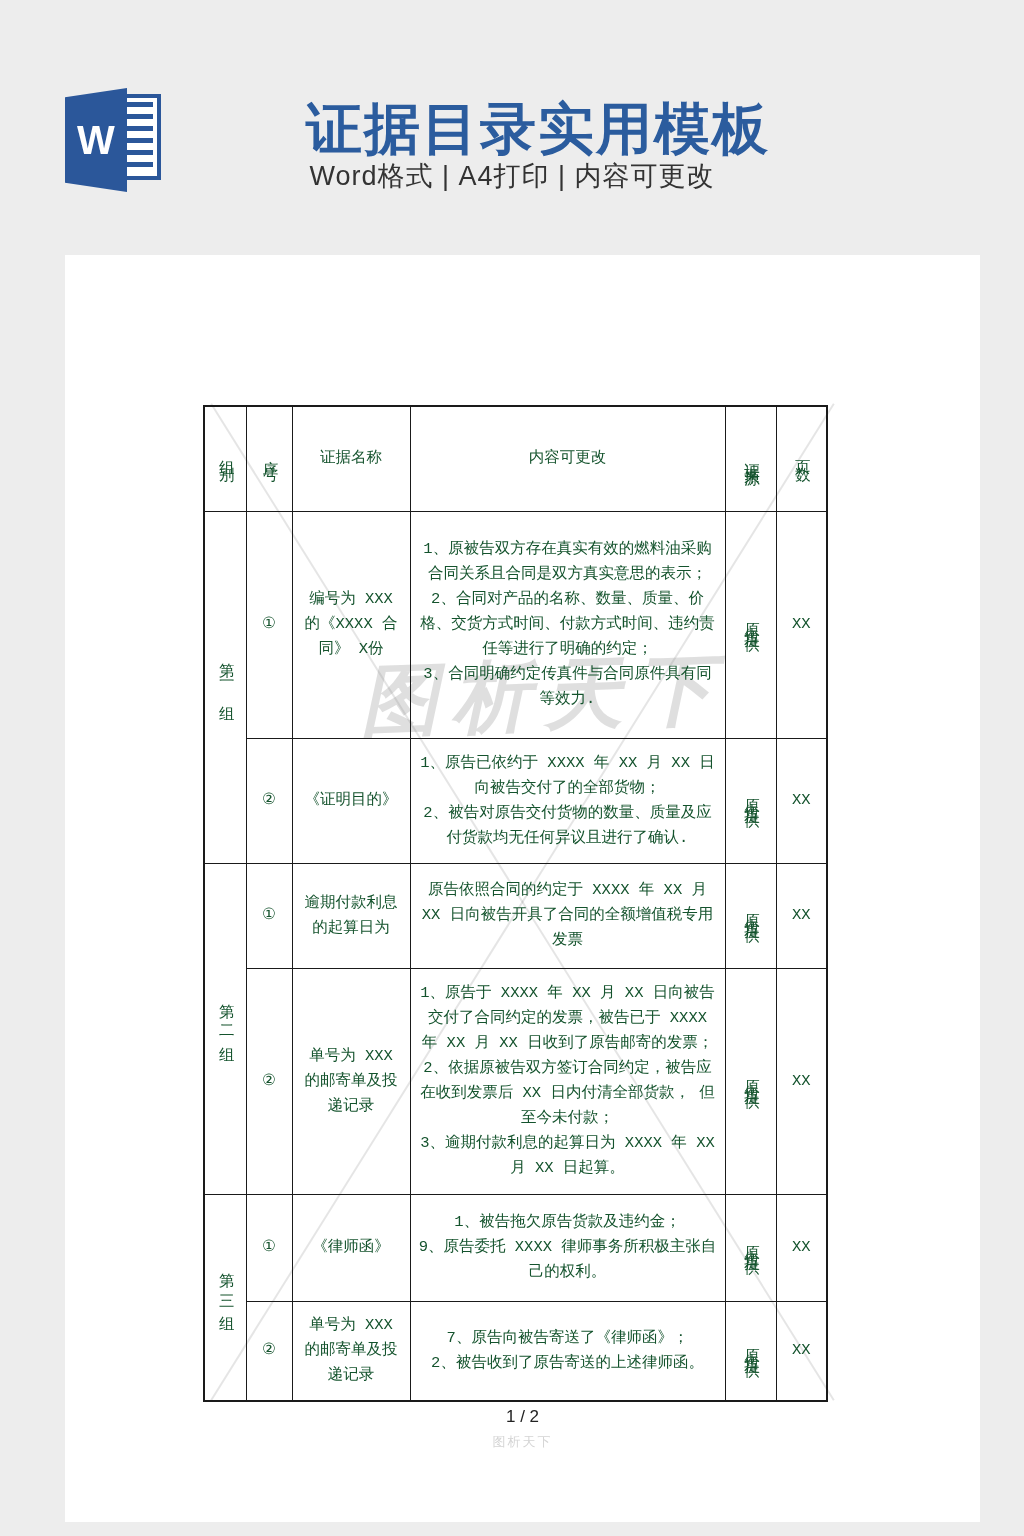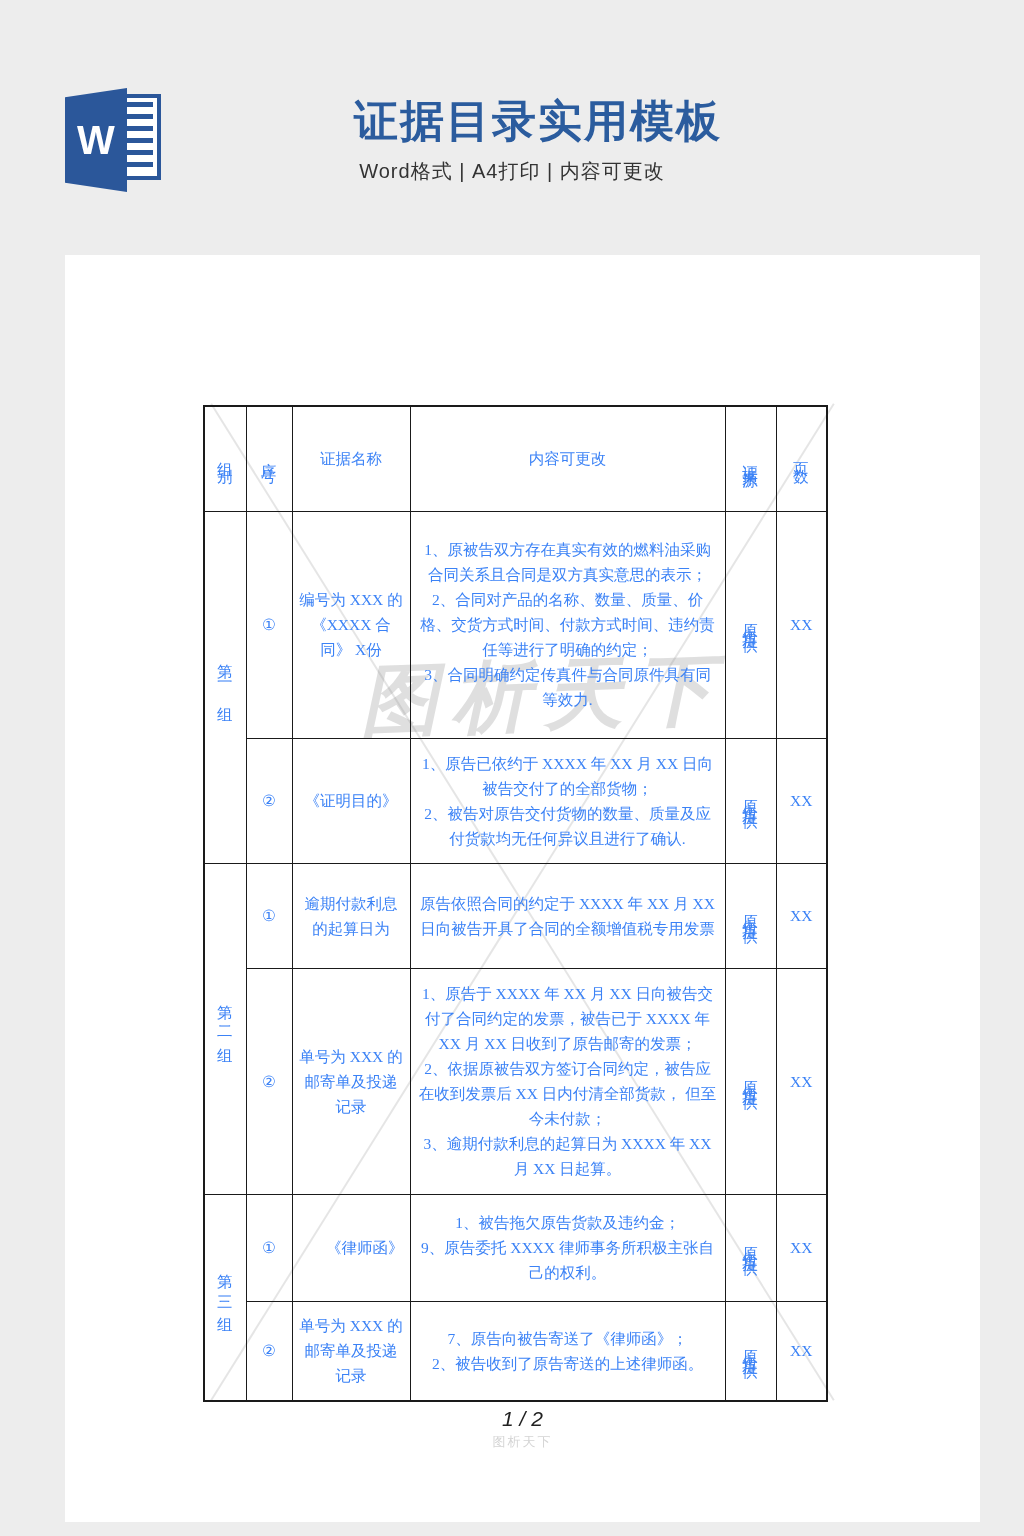--- a/index.html
+++ b/index.html
@@ -29,26 +29,26 @@
     clip-path: polygon(0 9%, 100% 0, 100% 100%, 0 91%);
     display: flex; align-items: center; justify-content: center;
   }
   .word-icon .panel .w {
     color: #fff; font-weight: bold; font-size: 40px; line-height: 1;
     font-family: "Liberation Sans", sans-serif;
   }
   .banner-title {
     position: absolute; top: 92px; left: 0; width: 100%;
     text-align: center; padding-left: 52px;
-    font-size: 44px; font-weight: bold; color: #2b5c9e; letter-spacing: 2px;
+    font-size: 56px; font-weight: bold; color: #2b5c9e; letter-spacing: 2px;
   }
   .banner-sub {
     position: absolute; top: 158px; left: 0; width: 100%;
     text-align: center;
-    font-size: 20px; color: #333; letter-spacing: 1px;
+    font-size: 27px; color: #333; letter-spacing: 1px;
   }
 
   
   .page {
     position: absolute; left: 65px; top: 255px; width: 915px; height: 1267px;
     background: #ffffff;
     font-family: "Liberation Serif", "DejaVu Serif", serif;
     color: #000;
   }
   .doc-title {
@@ -72,42 +72,42 @@
   .wm-small {
     position: absolute; top: 1178px; left: 0; width: 100%;
     text-align: center; font-size: 13px; color: rgba(160,160,160,0.45);
     z-index: 0; letter-spacing: 2px;
   }
 
   
   table.evi {
     position: absolute; left: 138px; top: 150px; z-index: 1;
     border-collapse: collapse; table-layout: fixed; width: 623px;
-    font-size: 15.5px; line-height: 25px; color: #3b82f6;
+    font-size: 15.5px; line-height: 25px; color: #14532d; font-family: Liberation Mono, monospace;
   }
   table.evi th, table.evi td {
     border: 1px solid #1a1a1a;
     vertical-align: middle; text-align: center;
     padding: 4px 6px;
     font-weight: normal;
     background: transparent;
   }
   table.evi { border: 2px solid #1a1a1a; }
   td.purpose, th.purpose-h { }
   .purpose { text-align: justify; white-space: pre-line; padding: 5px 9px; }
   .namecell { text-align: justify; padding: 5px 8px; margin-left: 8px; }
   .vert {
     writing-mode: vertical-lr; text-orientation: upright;
     display: inline-block; letter-spacing: 7px;
   }
   .vert.wide { letter-spacing: 22px; }
   .footer {
     position: absolute; top: 1152px; left: 0; width: 100%;
-    text-align: center; font-size: 21px; color: #222;
-    font-family: "Liberation Sans", sans-serif; z-index: 1; font-style: italic;
+    text-align: center; font-size: 17px; color: #222;
+    font-family: "Liberation Sans", sans-serif; z-index: 1;
   }
 </style>
 </head>
 <body>
 
 <div class="banner">
   <div class="word-icon">
     <div class="doc-sheet">
       <div class="lines"></div>
     </div>
@@ -181,21 +181,21 @@
       <td class="purpose">1、原告于 XXXX 年 XX 月 XX 日向被告交付了合同约定的发票，被告已于 XXXX 年 XX 月 XX 日收到了原告邮寄的发票；
 2、依据原被告双方签订合同约定，被告应在收到发票后 XX 日内付清全部货款， 但至今未付款；
 3、逾期付款利息的起算日为 XXXX 年 XX 月 XX 日起算。</td>
       <td><span class="vert" style="letter-spacing:5px">原告提供</span></td>
       <td>XX</td>
     </tr>
 
     <tr style="height:107px">
       <td rowspan="2"><span class="vert wide">第三组</span></td>
       <td>①</td>
-      <td class="namecell" style="text-align:right">《律师函》</td>
+      <td class="namecell" style="text-align:center">《律师函》</td>
       <td class="purpose">1、被告拖欠原告货款及违约金；
 9、原告委托 XXXX 律师事务所积极主张自己的权利。</td>
       <td><span class="vert" style="letter-spacing:5px">原告提供</span></td>
       <td>XX</td>
     </tr>
 
     <tr style="height:100px">
       <td>②</td>
       <td class="namecell">单号为 XXX 的邮寄单及投递记录</td>
       <td class="purpose">7、原告向被告寄送了《律师函》；

